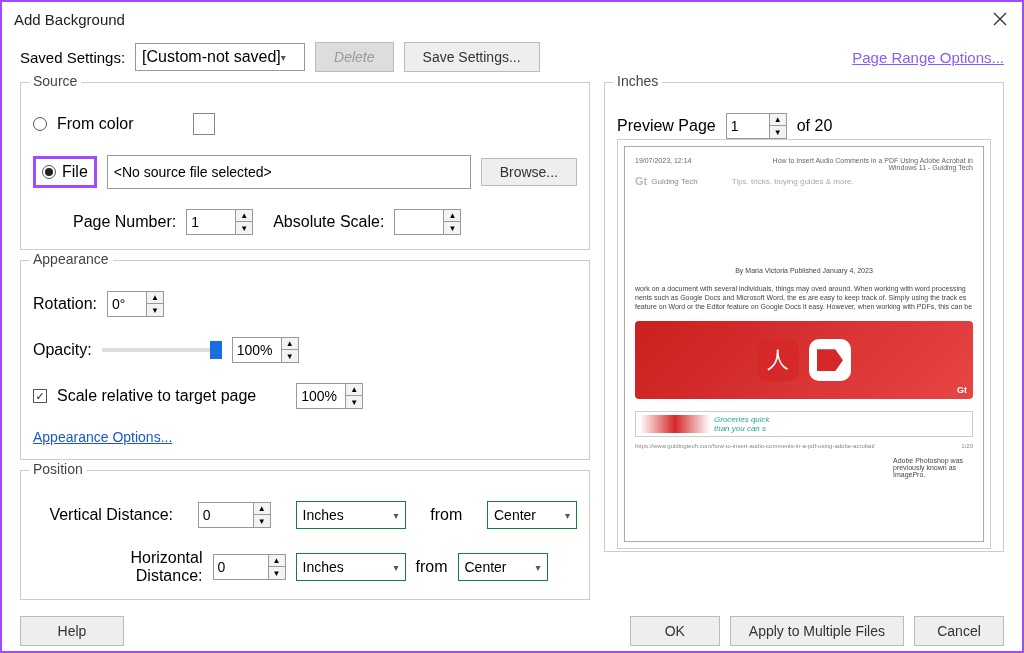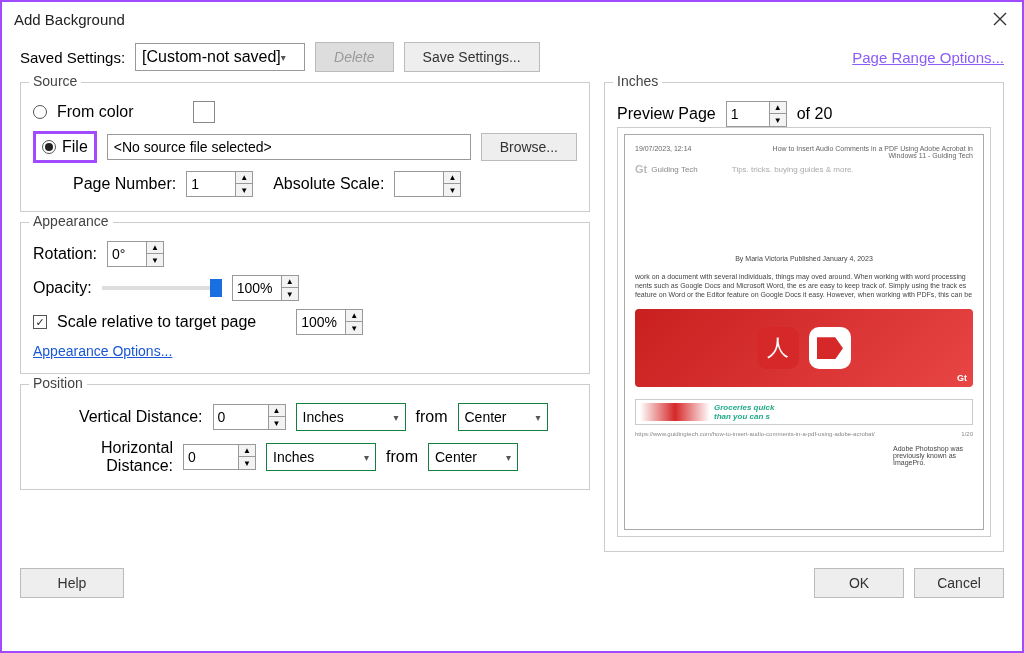--- a/index.html
+++ b/index.html
@@ -12,26 +12,26 @@
 .dropdown { display:flex; align-items:center; border:1px solid #999; background:#fff; height:28px; padding:0 6px; min-width:170px; justify-content:flex-start; }
 .dropdown .chev { font-size:10px; color:#555; }
 .btn { background:#eee; border:1px solid #bbb; height:30px; padding:0 18px; font-size:14px; color:#333; display:flex; align-items:center; justify-content:center; cursor:pointer; }
 .btn.disabled { color:#999; background:#ddd;font-style:italic; }
 .pagerange { color:#8b5cf6; text-decoration:underline; margin-left:auto; font-size:15px; cursor:pointer; }
 .columns { display:flex; gap:14px; margin-top:10px; }
 .leftcol { flex:1; display:flex; flex-direction:column; gap:10px; }
 .rightcol { width:400px; }
 .group { border:1px solid #ccc; padding:10px 12px 14px 12px; position:relative; }
 .group-title { position:absolute; top:-10px; left:8px; background:#fff; padding:0 4px; font-size:14px; color:#444; }
-.row { display:flex; align-items:center; gap:10px; margin-top:8px; }
+.row { display:flex; align-items:center; gap:10px; margin-top:20px; }
 .radio { width:14px; height:14px; border:1px solid #555; border-radius:50%; display:flex; align-items:center; justify-content:center; }
 .radio.sel::after { content:""; width:8px; height:8px; background:#222; border-radius:50%; }
 .colorswatch { width:22px; height:22px; border:1px solid #888; background:#fff; margin-left:50px; }
 .file-highlight { border:3px solid #a04bff; padding:4px 6px; display:flex; align-items:center; gap:6px; }
-.textfield { border:1px solid #999; height:26px; padding:0 6px; font-size:14px; background:#fff; display:flex; align-items:center; }
+.textfield { border:1px solid #999; height:34px; padding:0 6px; font-size:14px; background:#fff; display:flex; align-items:center; }
 .spinner { display:flex; align-items:stretch; }
 .spinner input { border:1px solid #999; width:50px; padding:0 4px; font-size:14px; }
 .spinner .arrows { display:flex; flex-direction:column; border:1px solid #999; border-left:none; }
 .spinner .arrows span { width:16px; height:12px; font-size:8px; display:flex; align-items:center; justify-content:center; background:#f3f3f3; cursor:pointer; }
 .spinner .arrows span:first-child { border-bottom:1px solid #999; }
 .checkbox { width:14px; height:14px; border:1px solid #555; display:flex; align-items:center; justify-content:center; font-size:11px; color:#222; }
 .slider-wrap { display:flex; align-items:center; gap:8px; }
 .slider { width:120px; height:4px; background:#ddd; position:relative; }
 .slider .thumb { position:absolute; right:0; top:-7px; width:12px; height:18px; background:#1a6fe0; }
 .link { color:#1a57d6; text-decoration:underline; cursor:pointer; font-size:14px; }
@@ -46,21 +46,21 @@
 .preview-body { margin-top:80px; text-align:center; font-size:7px; }
 .preview-text { margin-top:10px; font-size:7px; line-height:1.3; text-align:left; }
 .preview-img { margin-top:10px; height:78px; background:linear-gradient(135deg,#c91f1f,#e84545); border-radius:4px; display:flex; align-items:center; justify-content:center; gap:10px; position:relative; }
 .preview-img .icon1 { width:42px; height:42px; background:#d62828; border-radius:10px; display:flex; align-items:center; justify-content:center; color:#fff; font-size:22px; }
 .preview-img .icon2 { width:42px; height:42px; background:#fff; border-radius:10px; display:flex; align-items:center; justify-content:center; }
 .preview-img .icon2 .sp { width:26px; height:22px; background:#d62828; clip-path: polygon(0 0,70% 0,100% 50%,70% 100%,0 100%); }
 .preview-img .gt { position:absolute; right:6px; bottom:4px; color:#fff; font-size:9px; font-weight:bold; }
 .preview-side { position:absolute; right:10px; top:310px; font-size:7px; width:80px; }
 .preview-ad { margin-top:12px; height:26px; border:1px solid #ccc; display:flex; align-items:center; font-size:7px; padding:0 4px; gap:4px; }
 .preview-ad .adimg { width:70px; height:18px; background:linear-gradient(90deg,#fff,#d62828,#fff); border-radius:2px; }
-.preview-ad .adtext { color:#2a8; font-weight:bold; font-style:italic; font-size:8px; }
+.preview-ad .adtext { color:#2a8; font-weight:normal; font-style:italic; font-size:8px; }
 .preview-footer { margin-top:6px; font-size:6px; color:#888; display:flex; justify-content:space-between; }
 </style>
 </head>
 <body>
 
 <div class="titlebar">
   <span>Add Background</span>
   <div class="close">
     <svg width="14" height="14" viewBox="0 0 14 14">
         <path d="M1 1 L13 13 M13 1 L1 13" stroke="#333" stroke-width="1.4"></path>
@@ -156,40 +156,40 @@
               </div>
           </div>
         </div>
         <div class="row">
           <span class="link">Appearance Options...</span>
         </div>
       </div>
 
       <div class="group">
         <span class="group-title">Position</span>
-        <div class="row" style="justify-content:center">
+        <div class="row" style="justify-content:space-between">
           <span style="width:140px;text-align:right">Vertical Distance:</span>
           <div class="spinner">
             <input style="width: 56px;" value="0">
             <div class="arrows">
                 <span>▲</span>
                 <span>▼</span>
               </div>
           </div>
           <div class="select">
               <span>Inches</span>
               <span class="chev">▾</span>
             </div>
           <span>from</span>
           <div class="select" style="min-width:90px">
               <span>Center</span>
               <span class="chev">▾</span>
             </div>
         </div>
-        <div class="row" style="justify-content:flex-start">
+        <div class="row" style="justify-content:center">
           <span style="width:140px;text-align:right">Horizontal Distance:</span>
           <div class="spinner">
             <input style="width: 56px;" value="0">
             <div class="arrows">
                 <span>▲</span>
                 <span>▼</span>
               </div>
           </div>
           <div class="select">
               <span>Inches</span>
@@ -251,15 +251,16 @@
             </div>
           </div>
         </div>
       </div>
     </div>
   </div>
 
   <div class="footer">
     <div class="btn left" style="width:104px">Help</div>
     <div class="btn" style="width:90px">OK</div>
+    <div class="btn">Apply to Multiple Files</div>
     <div class="btn" style="width:90px">Cancel</div>
   </div>
 </div>
 
 </body></html>

